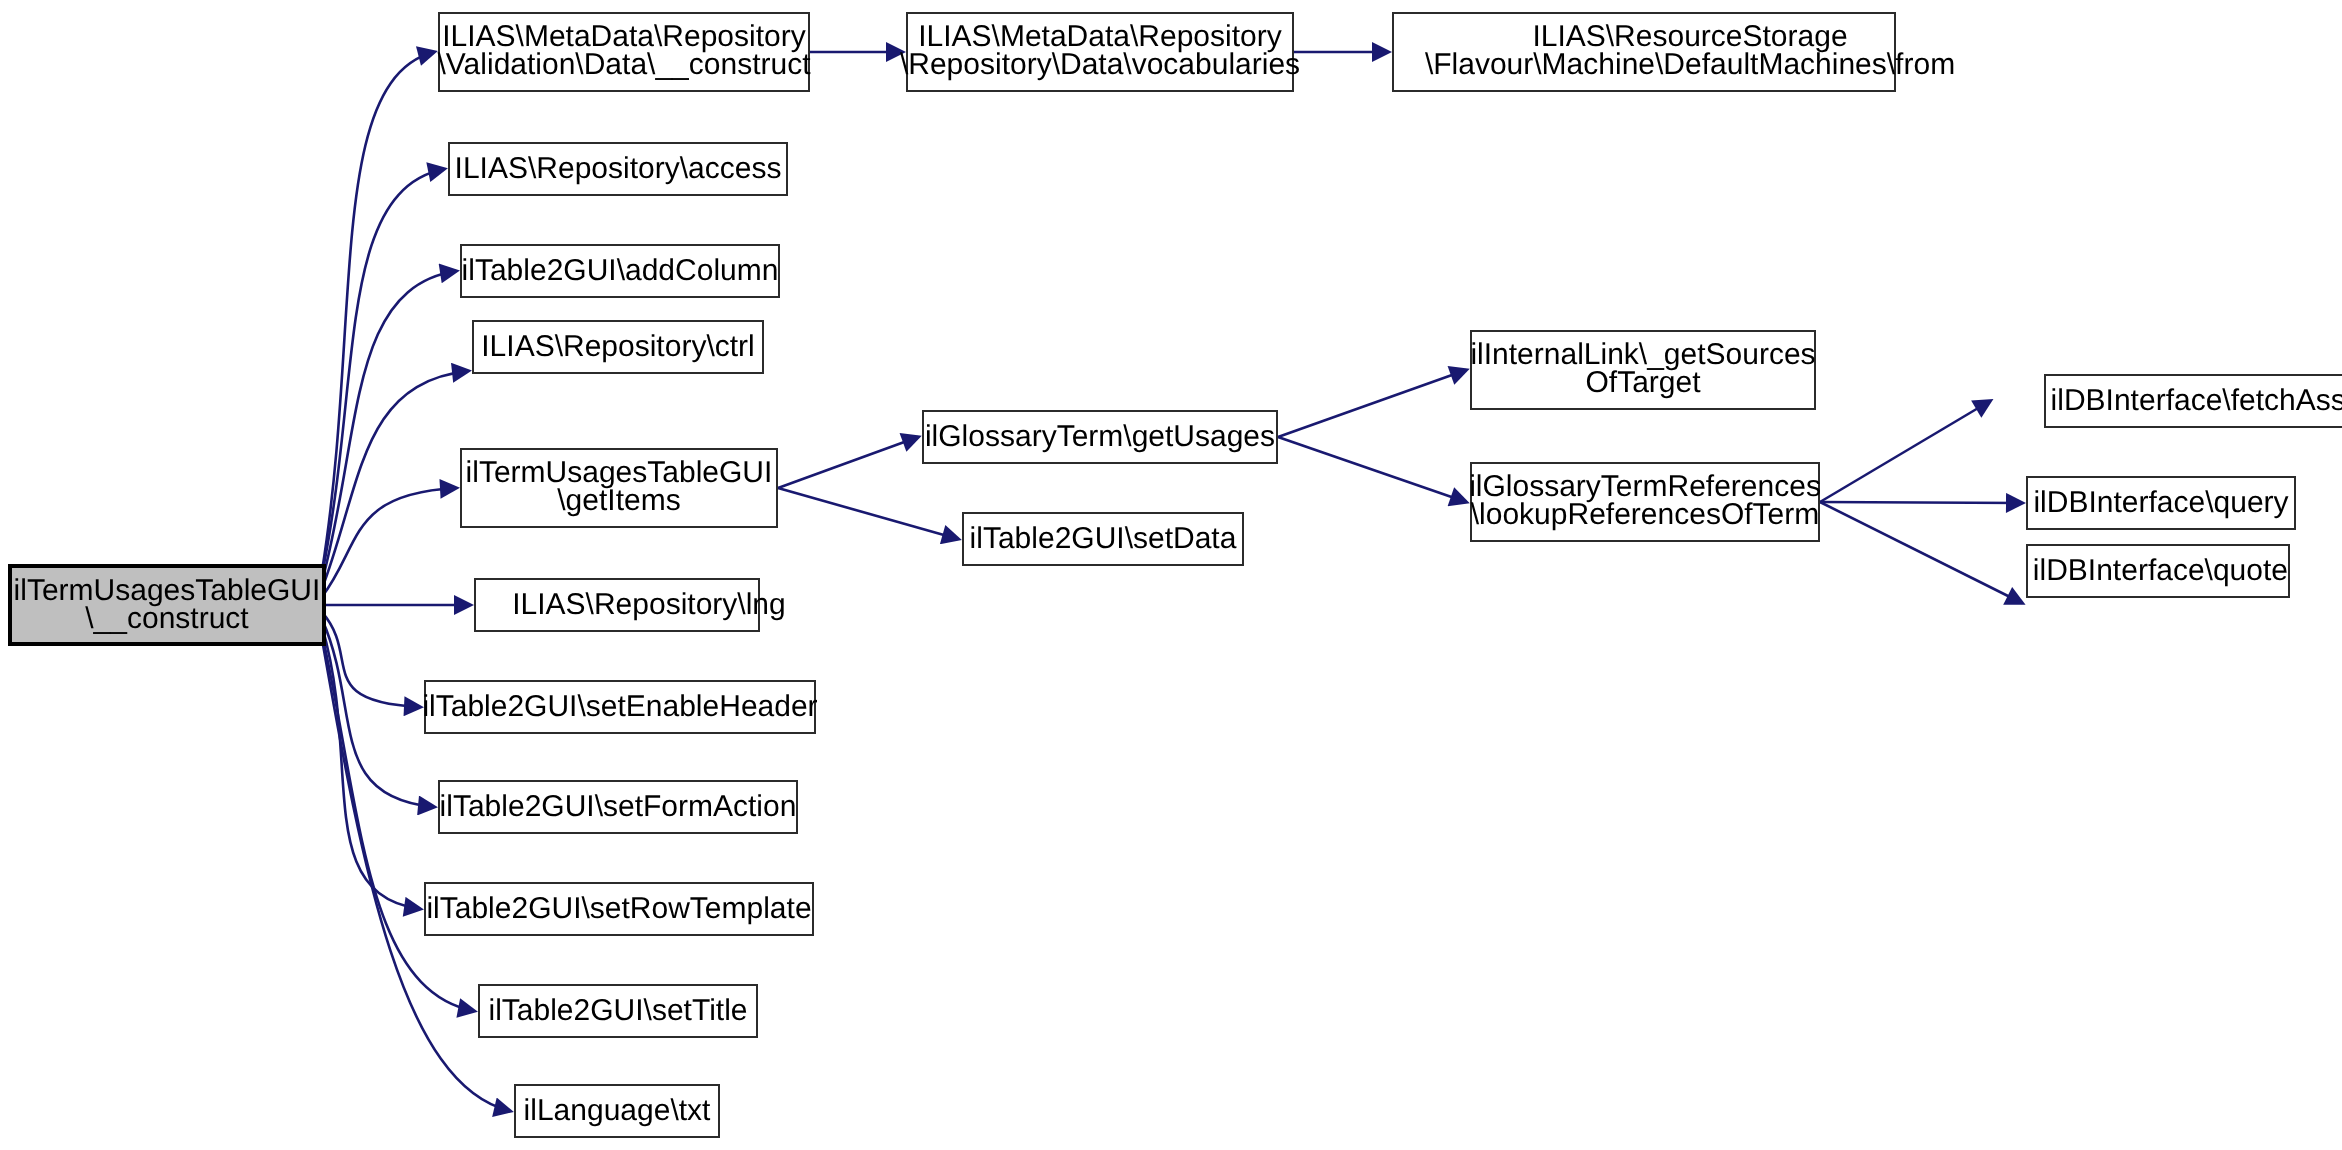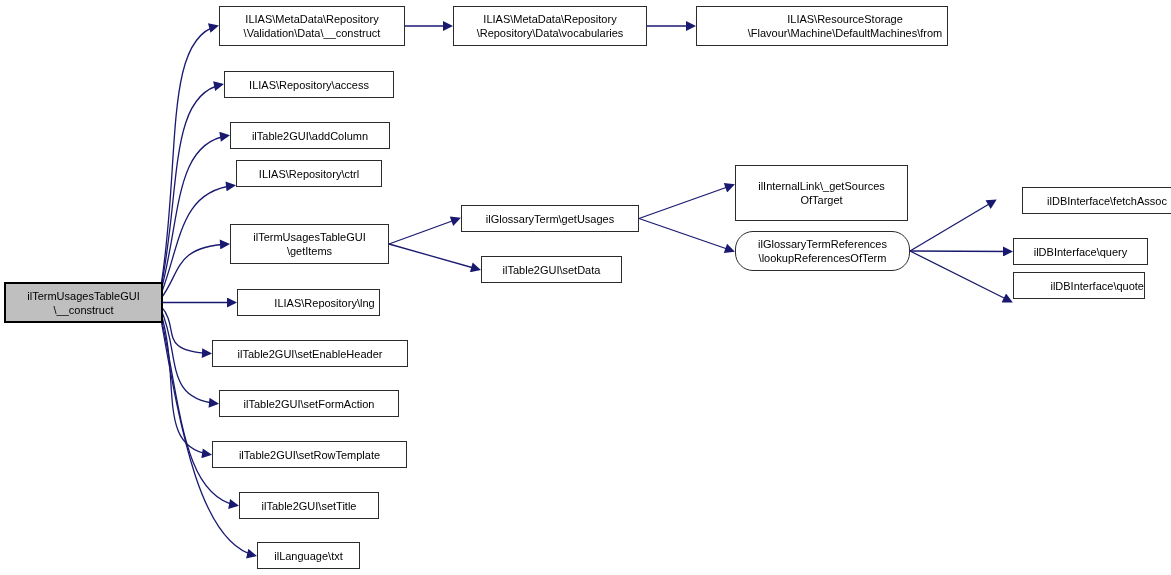--- a/index.html
+++ b/index.html
@@ -18,21 +18,21 @@
   }
   .node {
     position: absolute;
     box-sizing: border-box;
     background: var(--node-fill, #ffffff);
     border: 1px solid var(--node-border, #2b2b2b);
     display: flex;
     flex-direction: column;
     align-items: center;
     justify-content: center;
-    font-size: 11px;
+    font-size: 15px;
     line-height: 14px;
     color: var(--text, #000000);
     text-align: center;
     white-space: nowrap;
     cursor: pointer;
   }
   .node.root {
     background: var(--root-fill, #bfbfbf);
     border: 2px solid #000000;
     cursor: default;
@@ -99,25 +99,25 @@
     <div class="node" style="left: 230px; top: 224px; width: 159px; height: 40px;">
       <span>ilTermUsagesTableGUI</span>
       <span>\getItems</span>
     </div>
     <div class="node" style="left: 461px; top: 205px; width: 178px; height: 27px;">
       <span>ilGlossaryTerm\getUsages</span>
     </div>
     <div class="node" style="left: 481px; top: 256px; width: 141px; height: 27px;">
       <span>ilTable2GUI\setData</span>
     </div>
-    <div class="node" style="left: 735px; top: 165px; width: 173px; height: 56px;">
+    <div class="node" style="left: 735px; top: 165px; width: 173px; height: 40px;">
       <span>ilInternalLink\_getSources</span>
       <span>OfTarget</span>
     </div>
-    <div class="node" style="left: 735px; top: 231px; width: 175px; height: 40px; border-radius: 18px;">
+    <div class="node" style="left: 735px; top: 231px; width: 175px; height: 40px;">
       <span>ilGlossaryTermReferences</span>
       <span>\lookupReferencesOfTerm</span>
     </div>
     <div class="node" style="left: 1022px; top: 187px; width: 170px; height: 27px;">
       <span>ilDBInterface\fetchAssoc</span>
     </div>
     <div class="node" style="left: 1013px; top: 238px; width: 135px; height: 27px;">
       <span>ilDBInterface\query</span>
     </div>
     <div class="node" style="left: 1013px; top: 272px; width: 132px; height: 27px; align-items: flex-end;">

